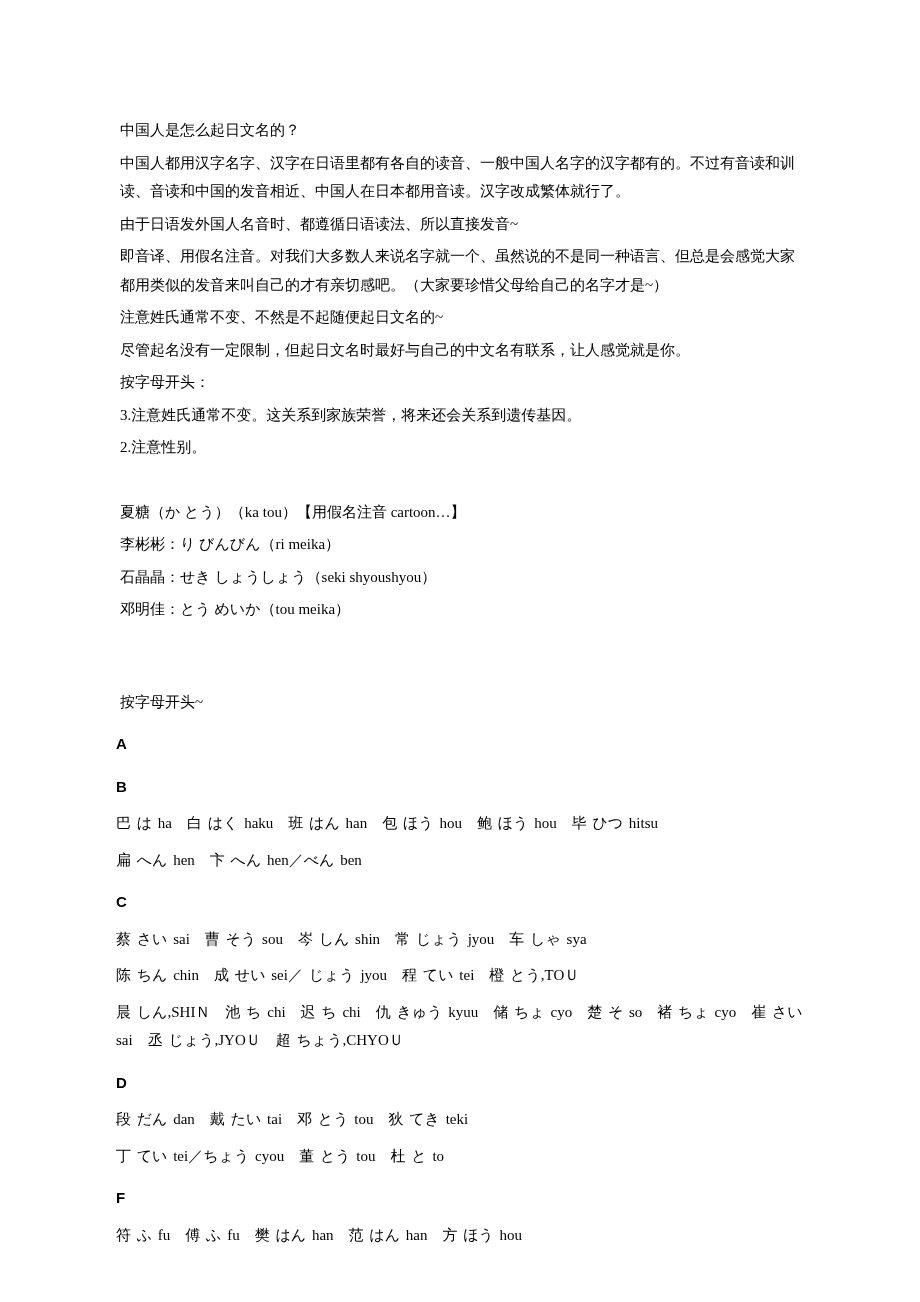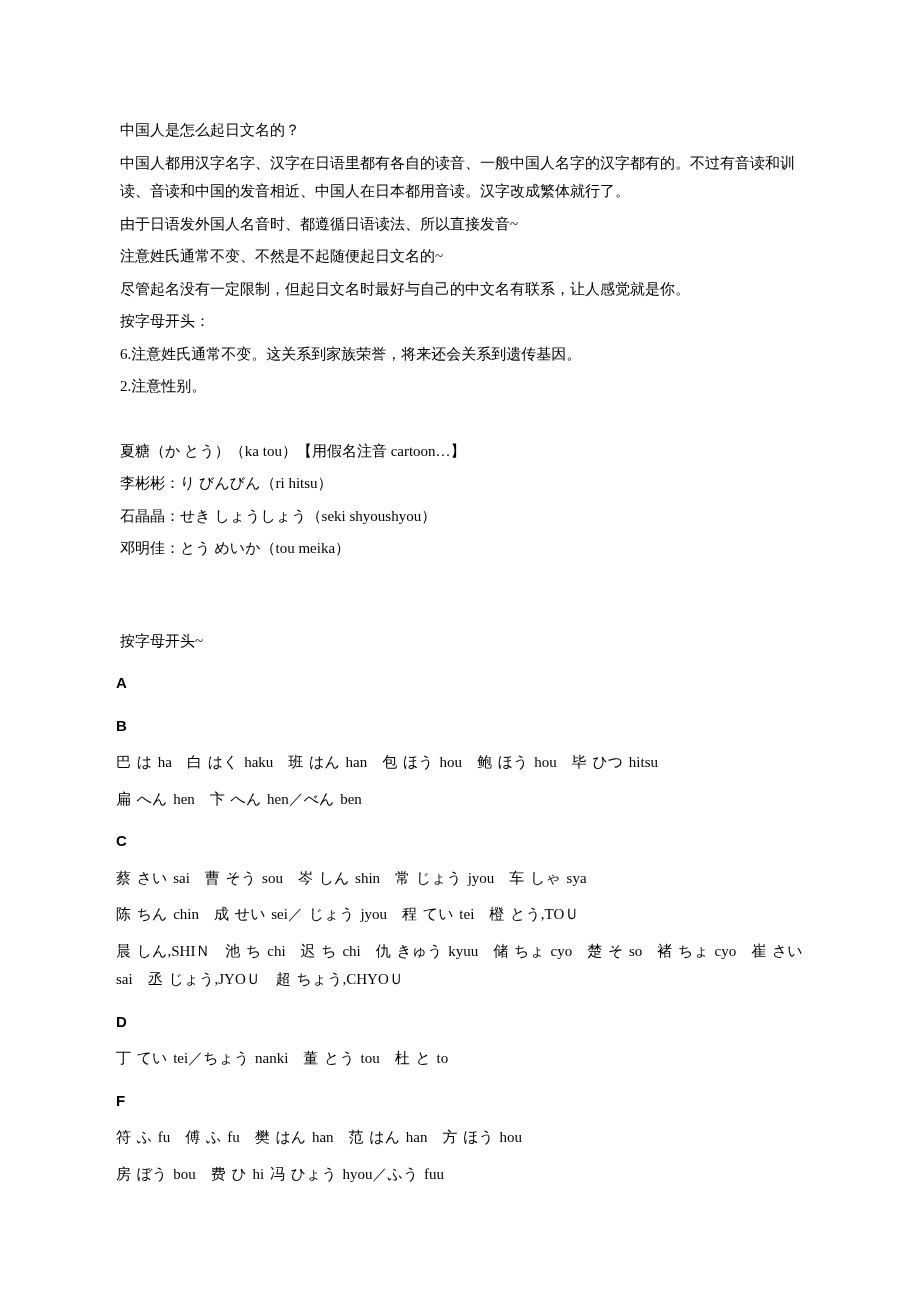--- a/index.html
+++ b/index.html
@@ -36,49 +36,50 @@
   }
 </style>
 </head>
 <body>
 
 <div class="page">
 
   <p class="para">中国人是怎么起日文名的？</p>
   <p class="para">中国人都用汉字名字、汉字在日语里都有各自的读音、一般中国人名字的汉字都有的。不过有音读和训读、音读和中国的发音相近、中国人在日本都用音读。汉字改成繁体就行了。</p>
   <p class="para">由于日语发外国人名音时、都遵循日语读法、所以直接发音~</p>
+  <p class="para">即音译、用假名注音。对我们大多数人来说名字就一个、虽然说的不是同一种语言、但总是会感觉大家都用类似的发音来叫自己的才有亲切感吧。（大家要珍惜父母给自己的名字才是~）</p>
   <p class="para">注意姓氏通常不变、不然是不起随便起日文名的~</p>
   <p class="para">尽管起名没有一定限制，但起日文名时最好与自己的中文名有联系，让人感觉就是你。</p>
   <p class="para">按字母开头：</p>
-  <p class="para">6.注意姓氏通常不变。这关系到家族荣誉，将来还会关系到遗传基因。</p>
+  <p class="para">3.注意姓氏通常不变。这关系到家族荣誉，将来还会关系到遗传基因。</p>
   <p class="para">2.注意性别。</p>
 
   <div class="spacer"></div>
 
   <p class="para">夏糖（か とう）（ka tou）【用假名注音 cartoon…】</p>
-  <p class="para">李彬彬：り びんびん（ri hitsu）</p>
+  <p class="para">李彬彬：り びんびん（ri meika）</p>
   <p class="para">石晶晶：せき しょうしょう（seki shyoushyou）</p>
   <p class="para">邓明佳：とう めいか（tou meika）</p>
 
   <div class="spacer"></div>
   <div class="spacer"></div>
 
   <p class="para">按字母开头~</p>
 
   <p class="section-letter">A</p>
 
   <p class="section-letter">B</p>
   <p class="entry-line">巴 は ha　白 はく haku　班 はん han　包 ほう hou　鲍 ほう hou　毕 ひつ hitsu</p>
   <p class="entry-line">扁 へん hen　卞 へん hen／べん ben</p>
 
   <p class="section-letter">C</p>
   <p class="entry-line">蔡 さい sai　曹 そう sou　岑 しん shin　常 じょう jyou　车 しゃ sya</p>
   <p class="entry-line">陈 ちん chin　成 せい sei／ じょう jyou　程 てい tei　橙 とう,TOＵ</p>
   <p class="entry-line">晨 しん,SHIＮ　池 ち chi　迟 ち chi　仇 きゅう kyuu　储 ちょ cyo　楚 そ so　褚 ちょ cyo　崔 さい sai　丞 じょう,JYOＵ　超 ちょう,CHYOＵ</p>
 
   <p class="section-letter">D</p>
-  <p class="entry-line">丁 てい tei／ちょう nanki　董 とう tou　杜 と to</p>
+  <p class="entry-line">段 だん dan　戴 たい tai　邓 とう tou　狄 てき teki</p>
+  <p class="entry-line">丁 てい tei／ちょう cyou　董 とう tou　杜 と to</p>
 
   <p class="section-letter">F</p>
   <p class="entry-line">符 ふ fu　傅 ふ fu　樊 はん han　范 はん han　方 ほう hou</p>
-  <p class="entry-line">房 ぼう bou　费 ひ hi 冯 ひょう hyou／ふう fuu</p>
 
 </div>
 
 </body></html>

